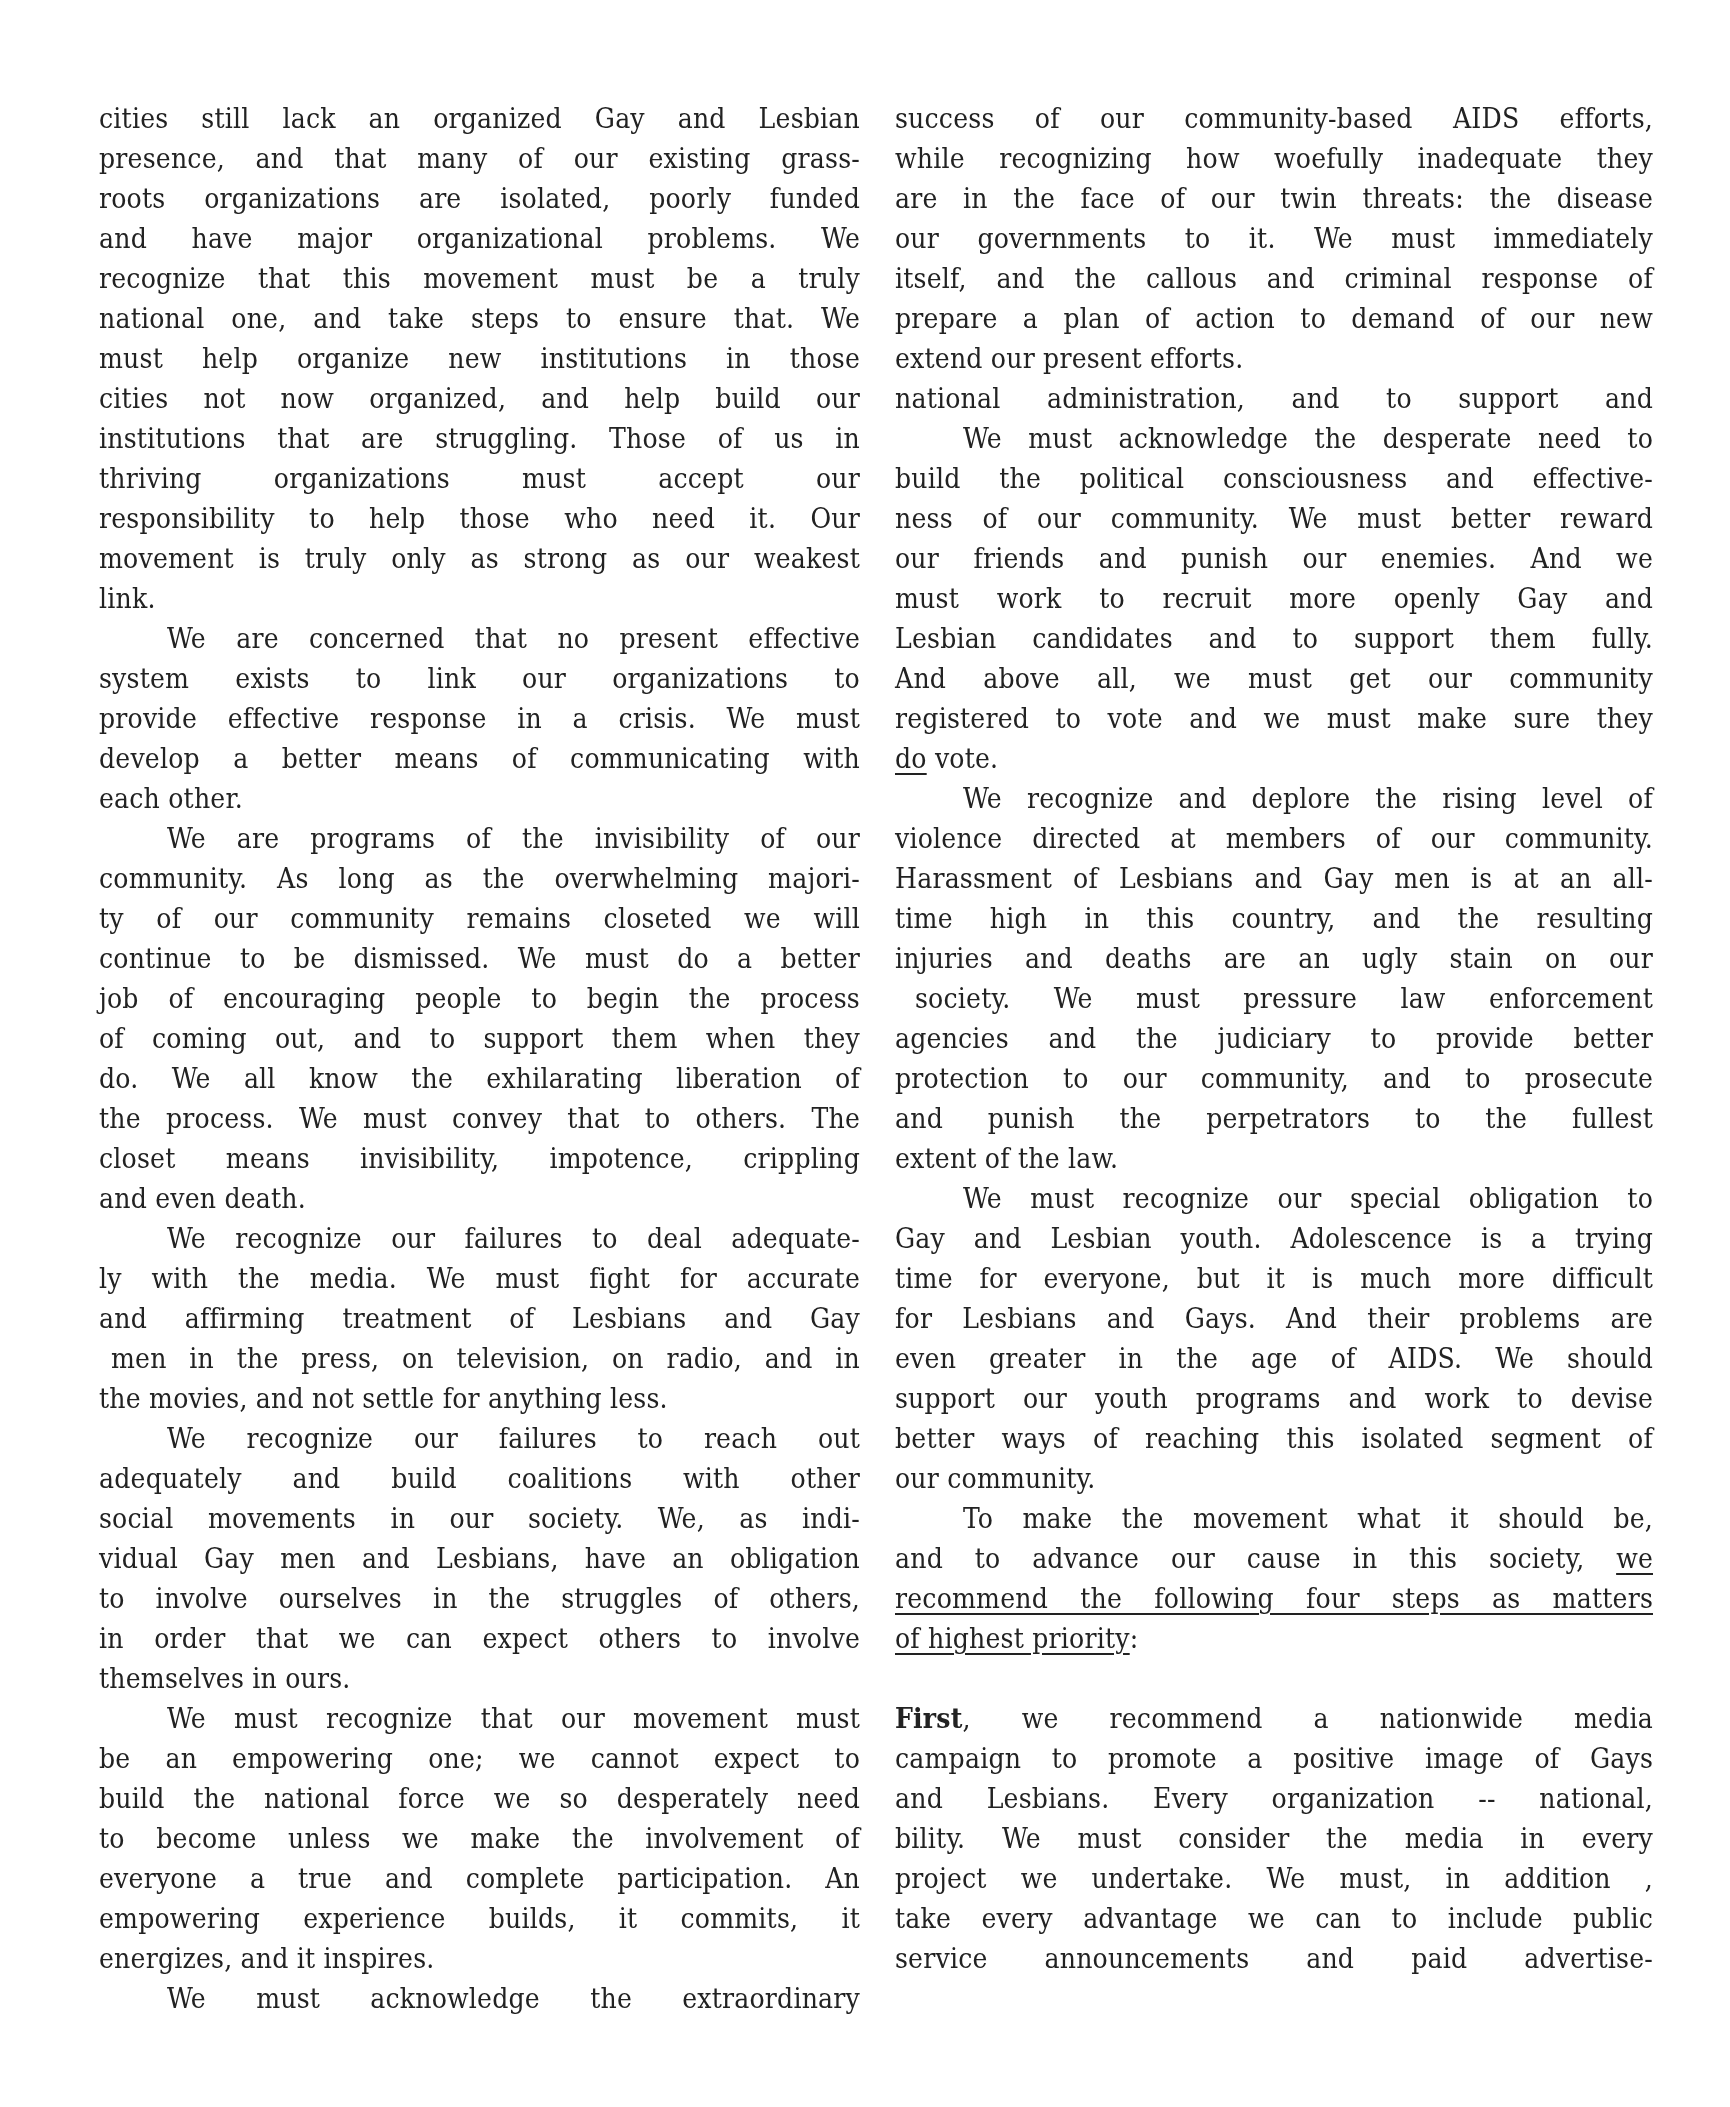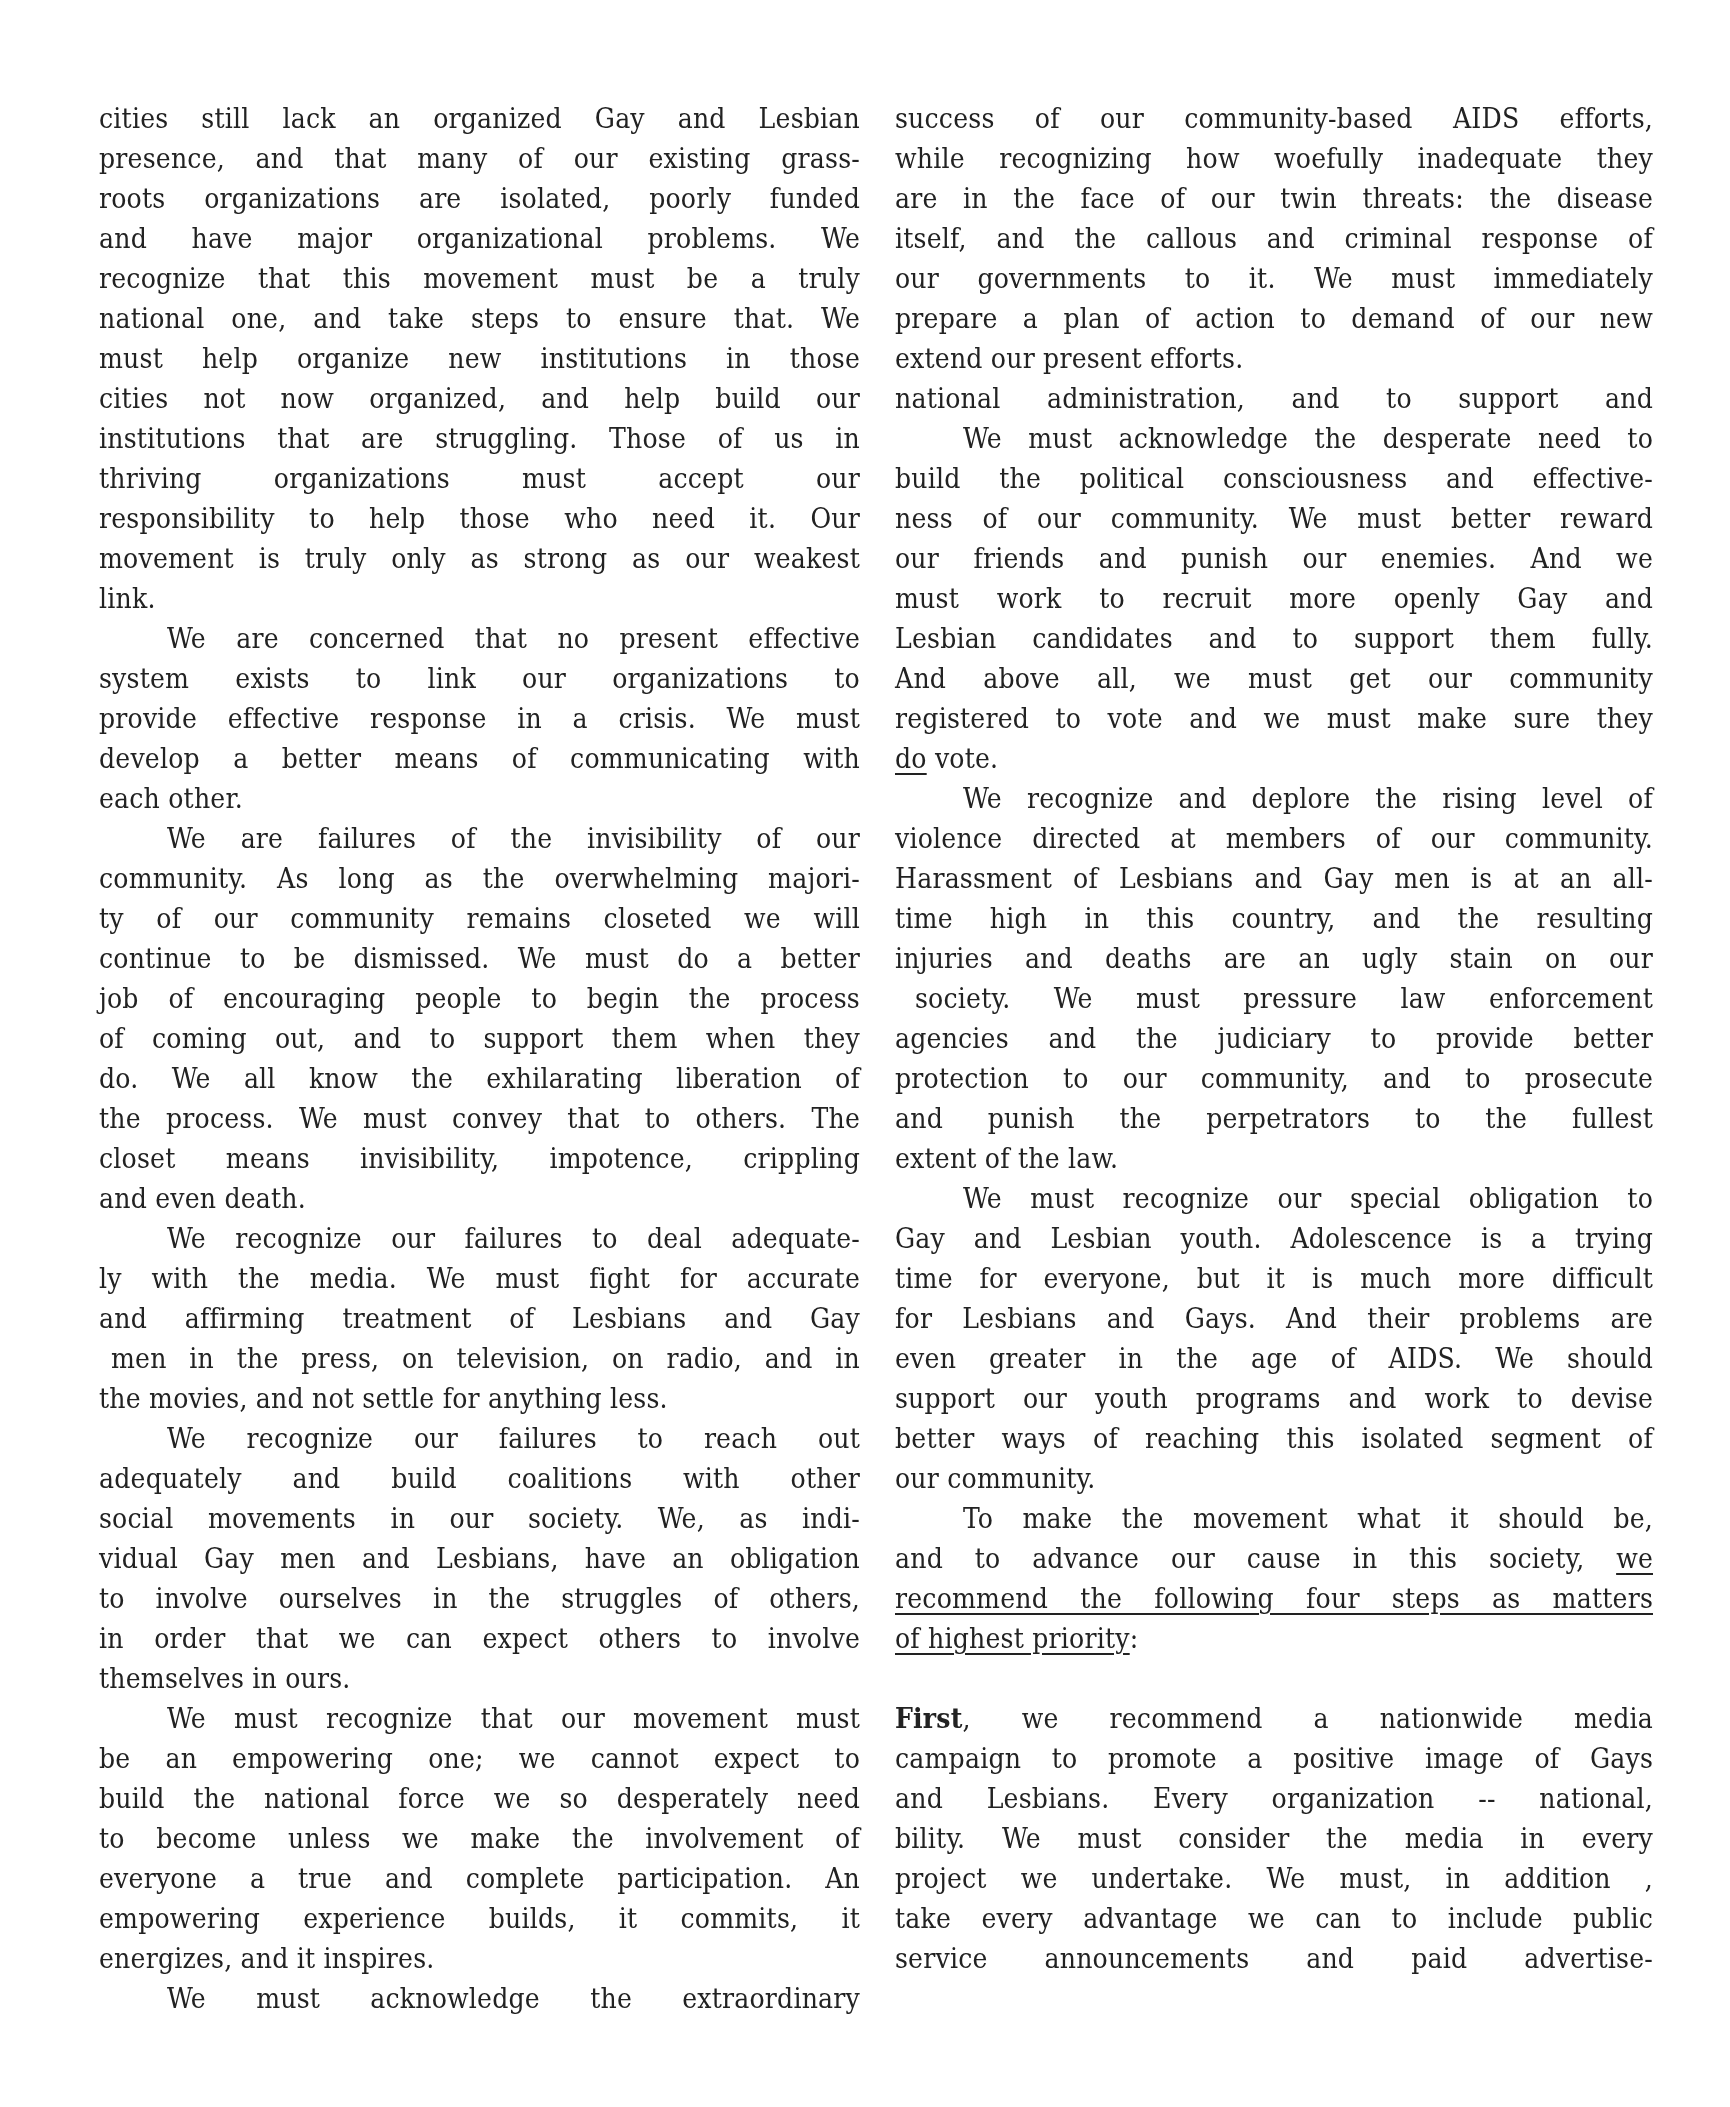--- a/index.html
+++ b/index.html
@@ -44,21 +44,21 @@
       <div class="line" style="white-space: nowrap;"><span class="seg">institutions that are struggling. Those of us in</span></div>
       <div class="line" style="white-space: nowrap;"><span class="seg">thriving organizations must accept our</span></div>
       <div class="line" style="white-space: nowrap;"><span class="seg">responsibility to help those who need it. Our</span></div>
       <div class="line" style="white-space: nowrap;"><span class="seg">movement is truly only as strong as our weakest</span></div>
       <div class="line last" style="white-space: nowrap;"><span class="seg">link.</span></div>
       <div class="line indent" style="white-space: nowrap;"><span class="seg">We are concerned that no present effective</span></div>
       <div class="line" style="white-space: nowrap;"><span class="seg">system exists to link our organizations to</span></div>
       <div class="line" style="white-space: nowrap;"><span class="seg">provide effective response in a crisis. We must</span></div>
       <div class="line" style="white-space: nowrap;"><span class="seg">develop a better means of communicating with</span></div>
       <div class="line last" style="white-space: nowrap;"><span class="seg">each other.</span></div>
-      <div class="line indent" style="white-space: nowrap;"><span class="seg">We are failures of the invisibility of our</span></div>
+      <div class="line indent" style="white-space: nowrap;"><span class="seg">We are programs of the invisibility of our</span></div>
       <div class="line" style="white-space: nowrap;"><span class="seg">community. As long as the overwhelming majori-</span></div>
       <div class="line" style="white-space: nowrap;"><span class="seg">ty of our community remains closeted we will</span></div>
       <div class="line" style="white-space: nowrap;"><span class="seg">continue to be dismissed.  We must do a better</span></div>
       <div class="line" style="white-space: nowrap;"><span class="seg">job of encouraging people to begin the process</span></div>
       <div class="line" style="white-space: nowrap;"><span class="seg">of coming out, and to support them when they</span></div>
       <div class="line" style="white-space: nowrap;"><span class="seg">do.  We all know the exhilarating liberation of</span></div>
       <div class="line" style="white-space: nowrap;"><span class="seg">the process.  We must convey that to others. The</span></div>
       <div class="line" style="white-space: nowrap;"><span class="seg">closet means invisibility, impotence, crippling</span></div>
       <div class="line last" style="white-space: nowrap;"><span class="seg">and even death.</span></div>
       <div class="line indent" style="white-space: nowrap;"><span class="seg">We recognize our failures to deal adequate-</span></div>
@@ -79,22 +79,22 @@
       <div class="line" style="white-space: nowrap;"><span class="seg">to become unless we make the involvement of</span></div>
       <div class="line" style="white-space: nowrap;"><span class="seg">everyone a true and complete participation. An</span></div>
       <div class="line" style="white-space: nowrap;"><span class="seg">empowering experience builds, it commits, it</span></div>
       <div class="line last" style="white-space: nowrap;"><span class="seg">energizes, and it inspires.</span></div>
       <div class="line indent" style="white-space: nowrap;"><span class="seg">We must acknowledge the extraordinary</span></div>
     </div>
   <div class="column col-right">
       <div class="line" style="white-space: nowrap;"><span class="seg">success of our community-based AIDS efforts,</span></div>
       <div class="line" style="white-space: nowrap;"><span class="seg">while recognizing how woefully inadequate they</span></div>
       <div class="line" style="white-space: nowrap;"><span class="seg">are in the face of our twin threats: the disease</span></div>
+      <div class="line" style="white-space: nowrap;"><span class="seg">our governments to it. We must immediately</span></div>
       <div class="line" style="white-space: nowrap;"><span class="seg">itself, and the callous and criminal response of</span></div>
-      <div class="line" style="white-space: nowrap;"><span class="seg">our governments to it. We must immediately</span></div>
       <div class="line" style="white-space: nowrap;"><span class="seg">prepare a plan of action to demand of our new</span></div>
       <div class="line last" style="white-space: nowrap;"><span class="seg">extend our present efforts.</span></div>
       <div class="line" style="white-space: nowrap;"><span class="seg">national administration, and to support and</span></div>
       <div class="line indent" style="white-space: nowrap;"><span class="seg">We must acknowledge the desperate need to</span></div>
       <div class="line" style="white-space: nowrap;"><span class="seg">build the political consciousness and effective-</span></div>
       <div class="line" style="white-space: nowrap;"><span class="seg">ness of our community.  We must better reward</span></div>
       <div class="line" style="white-space: nowrap;"><span class="seg">our friends and punish our enemies.  And we</span></div>
       <div class="line" style="white-space: nowrap;"><span class="seg">must work to recruit more openly Gay and</span></div>
       <div class="line" style="white-space: nowrap;"><span class="seg">Lesbian candidates and to support them fully.</span></div>
       <div class="line" style="white-space: nowrap;"><span class="seg">And above all, we must get our community</span></div>

